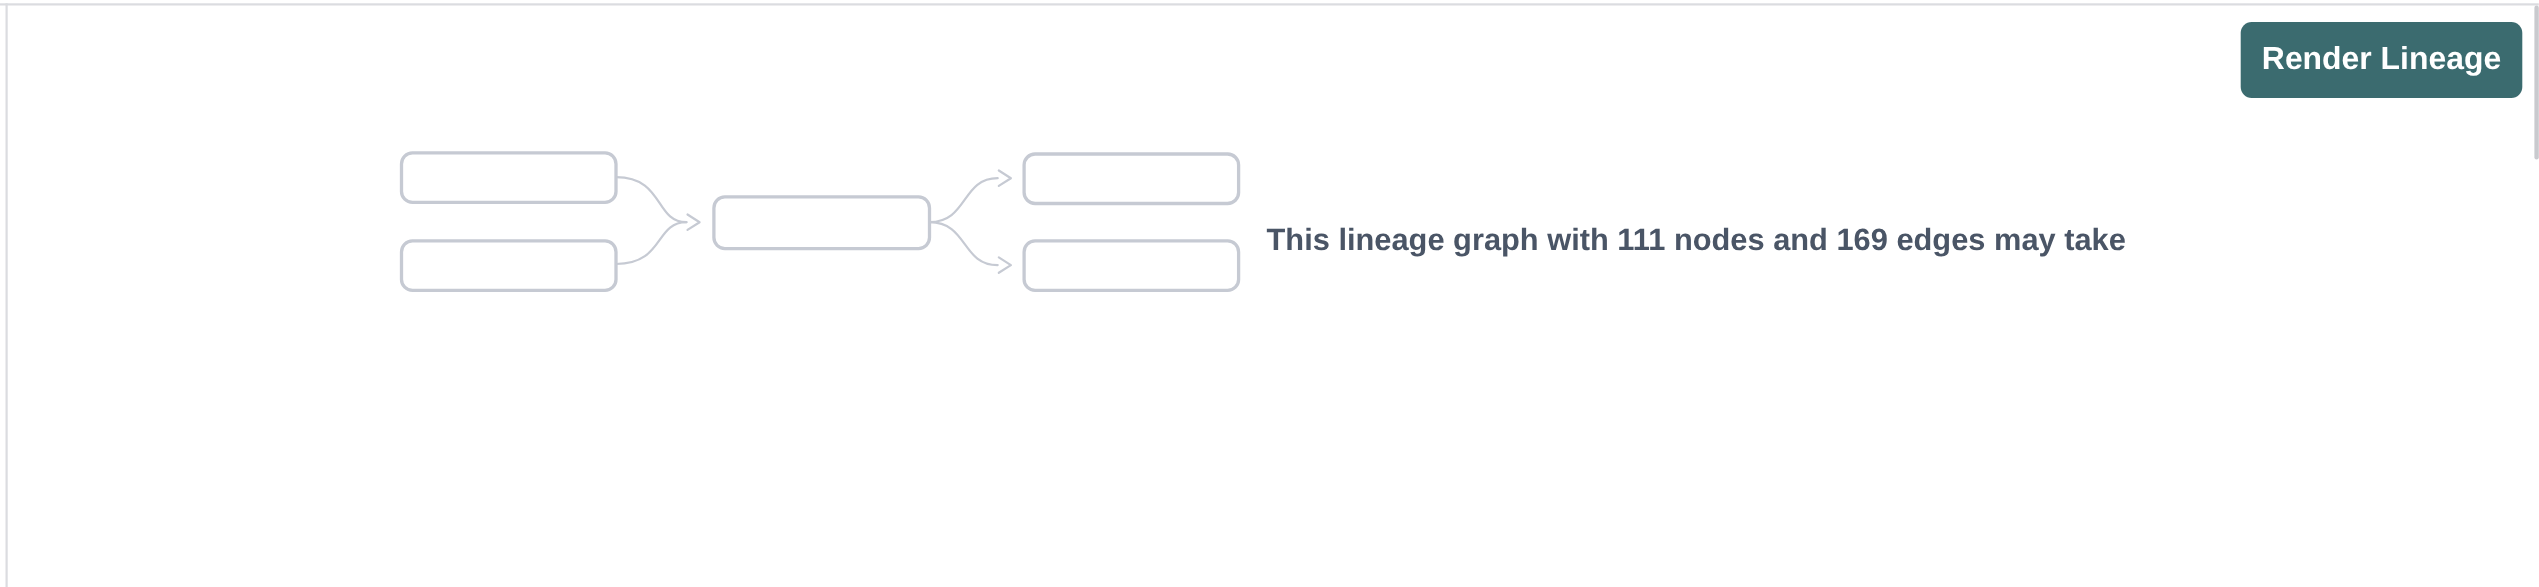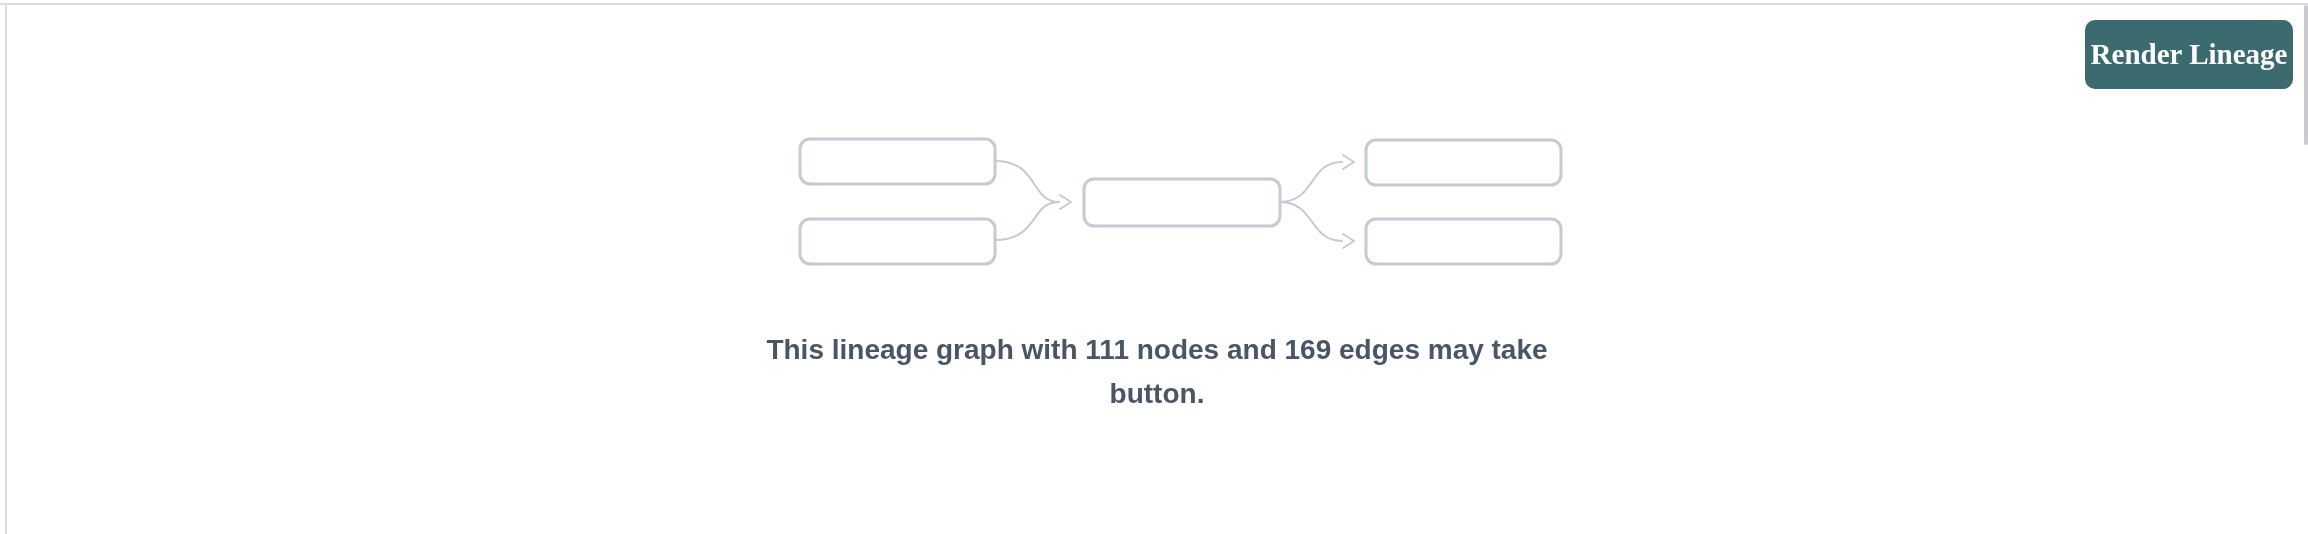--- a/index.html
+++ b/index.html
@@ -23,30 +23,30 @@
   .border-left{
     position:absolute;top:3px;left:5px;width:2px;height:531px;
     background:var(--panel-border);
   }
   .scroll-thumb{
     position:absolute;top:5px;right:0;width:4px;height:140px;
     background:var(--scrollbar-thumb);border-radius:2px;
   }
   .render-btn{
     position:absolute;top:20px;right:15px;
-    width:208px;height:69px;
+    width:256px;height:69px;
     display:flex;align-items:center;justify-content:center;
     background:var(--button-bg);color:var(--button-text);
     border:none;border-radius:10px;
-    font-family:Liberation Serif, serif;
+    font-family:Liberation Sans, sans-serif;
     font-size:29px;font-weight:700;cursor:pointer;
   }
   .center-block{
     position:absolute;top:136px;left:1157px;transform:translateX(-50%);
-    display:flex;flex-direction:column;align-items:flex-end;
+    display:flex;flex-direction:row;align-items:flex-start;
   }
   .diagram{display:block;}
   .msg{
     margin-top:60px;
     width:820px;
     text-align:center;
     color:var(--message-text);
     font-size:28px;font-weight:700;line-height:44px;
   }
   .msg span{display:block;}
@@ -79,16 +79,15 @@
         <rect x="3" y="3" width="195" height="45" rx="10"></rect>
         <rect x="3" y="83" width="195" height="45" rx="10"></rect>
         <rect x="287" y="43" width="196" height="47" rx="10"></rect>
         <rect x="569" y="4" width="195" height="45" rx="10"></rect>
         <rect x="569" y="83" width="195" height="45" rx="10"></rect>
       </g>
     </svg>
 
     <p class="msg">
       <span>This lineage graph with 111 nodes and 169 edges may take</span>
-      <span>button.</span>
     </p>
   </div>
 </div>
 
 </body></html>

